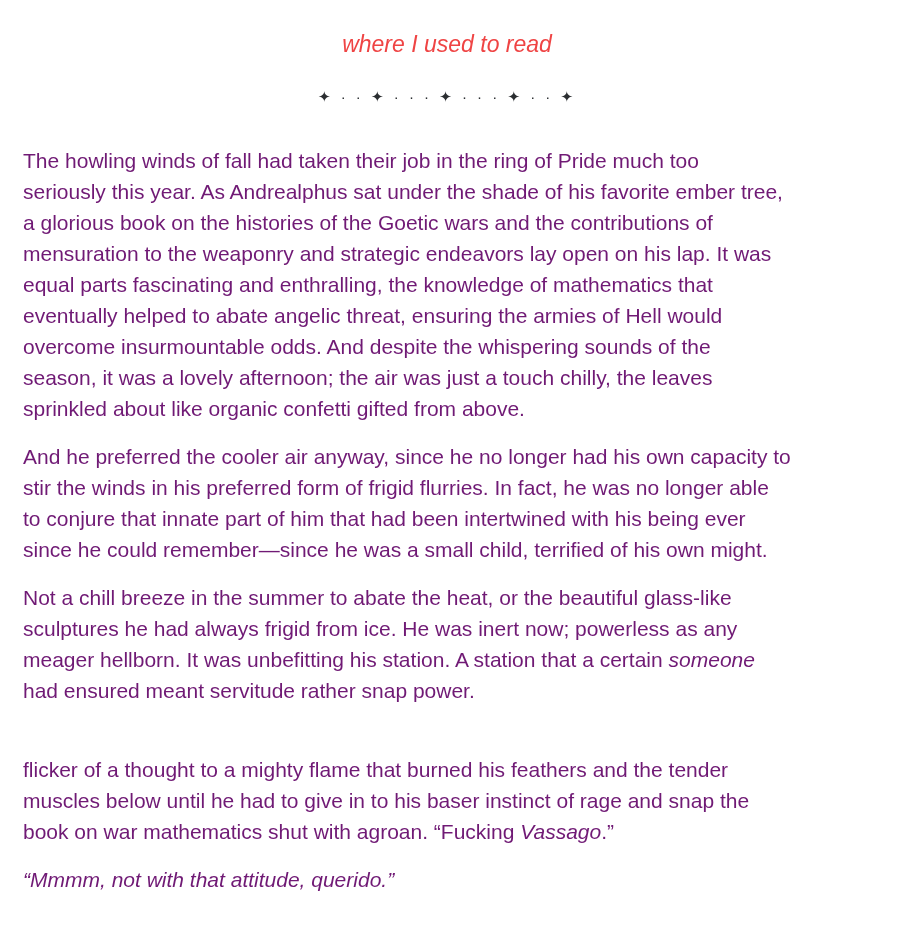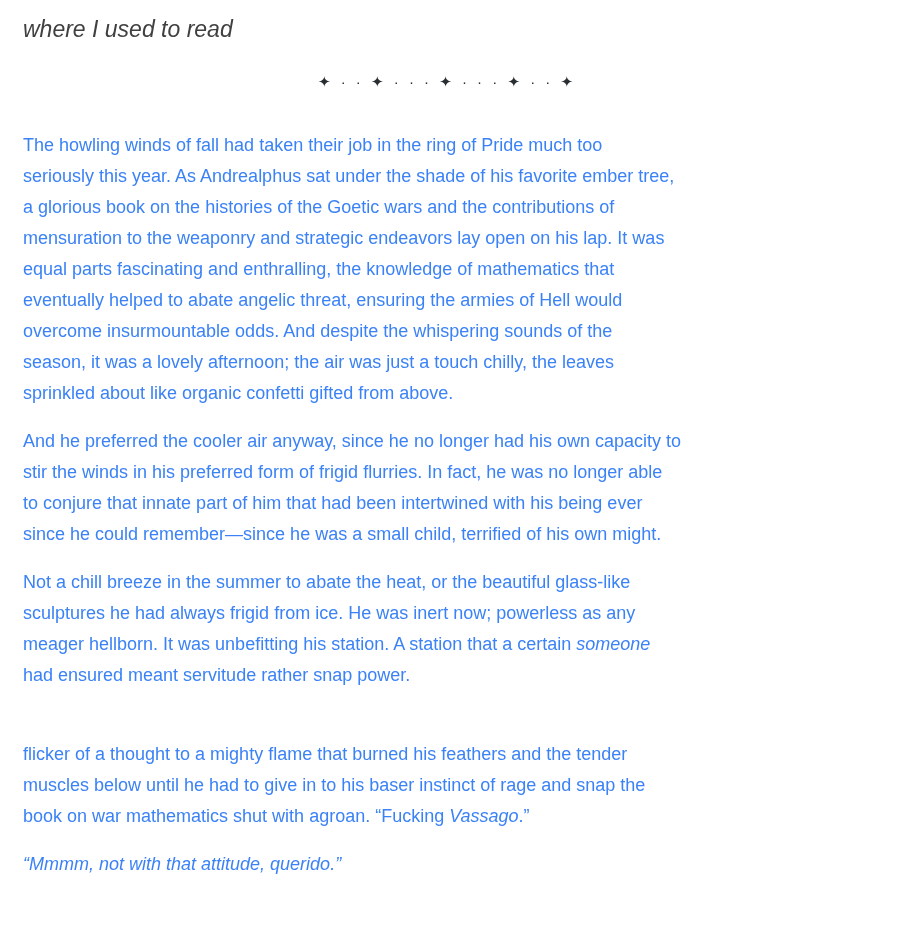--- a/index.html
+++ b/index.html
@@ -10,42 +10,43 @@
   .page {
     width: 897px;
     min-height: 940px;
     box-sizing: border-box;
     padding: 12px 26px 30px 23px;
     background: #ffffff;
     font-family: "Liberation Sans", "DejaVu Sans", sans-serif;
     color: #2b2e31;
   }
   .chapter-title {
-    margin: 0;
+    margin: 15px;
     padding-top: 2px;
+    text-align: center;
     font-size: 23px;
     line-height: 30px;
     font-style: italic;
     font-weight: normal;
-    color: #404040;
+    color: #ef4444;
   }
   .divider {
     margin: 28px 0 38px 0;
     text-align: center;
     font-size: 15px;
     line-height: 20px;
     letter-spacing: 3px;
     color: #2b2e31;
     white-space: nowrap;
   }
   .story-body p {
     margin: 0 0 17px 0;
-    font-size: 18px;
+    font-size: 21px;
     line-height: 31px;
-    color: #3b82f6;
+    color: #701a75;
   }
   .story-body p:last-child {
     margin-bottom: 0;
     font-style: italic;
   }
   .story-body em {
     font-style: italic;
   }
 </style>
 </head>

